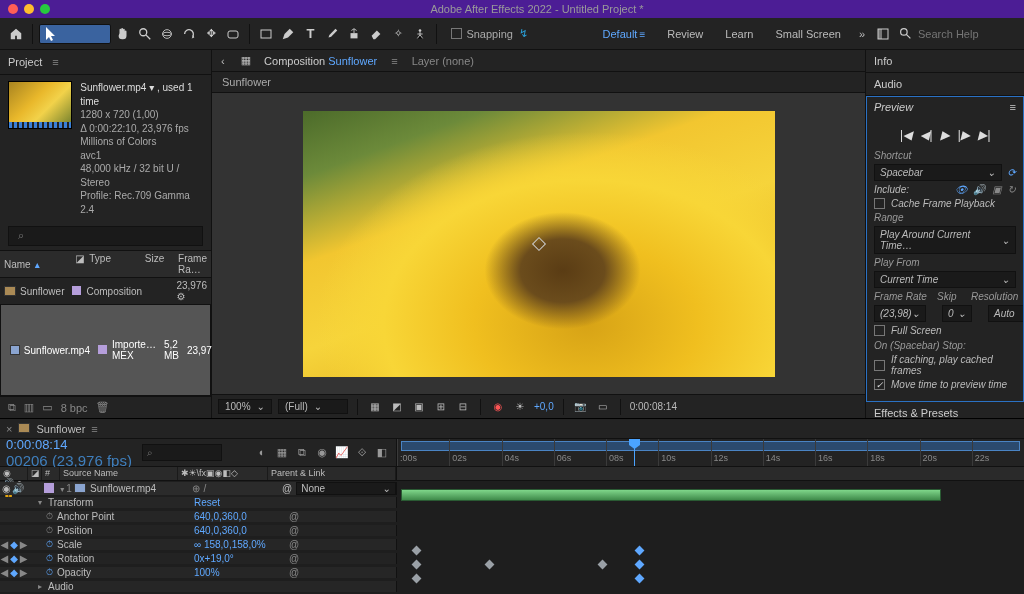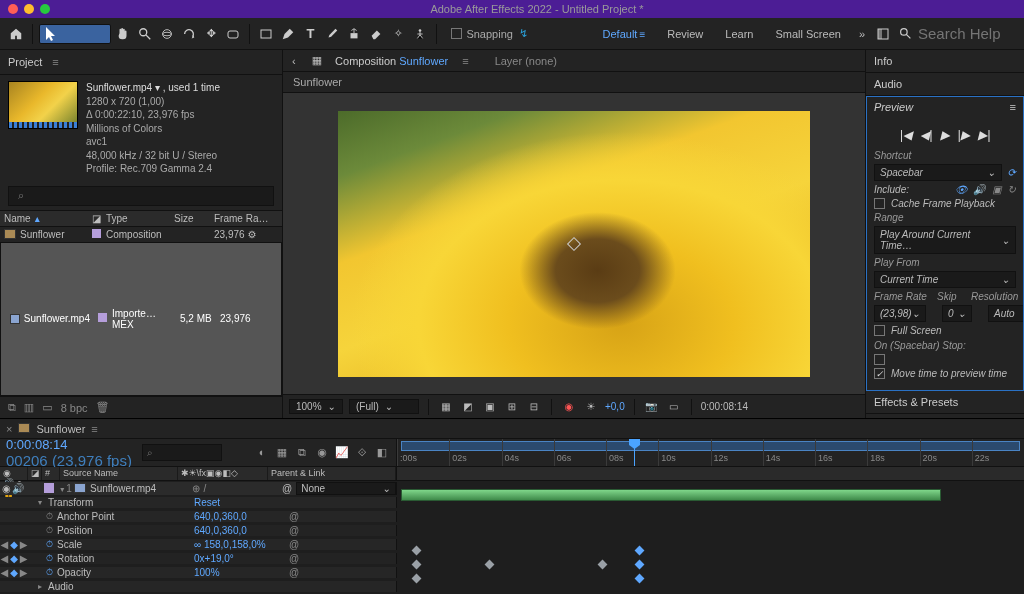--- a/index.html
+++ b/index.html
@@ -20,25 +20,25 @@
 .snapping { display: flex; align-items: center; gap: 4px; margin-left: 8px; color: #aaa; }
 .snapcb { width: 11px; height: 11px; border: 1px solid #777; }
 .snaplink { color: #2a9fd6; margin-left: 2px; }
 .toolbar .spacer { flex: 1; }
 .ws { padding: 4px 10px; color: #bbb; font-size: 11px; }
 .ws.active { color: #5fa8ff; }
 .ws-ham { color: #5fa8ff; margin-left: 2px; font-size: 10px; }
 .dblchev { margin: 0 6px; color: #bbb; }
 .search-wrap { display: flex; align-items: center; gap: 6px; margin-left: 4px; }
 .search-wrap .sicon { color: #ccc; }
-.search-input { background: transparent; border: none; color: #ccc; width: 100px; font-size: 15px; }
+.search-input { background: transparent; border: none; color: #ccc; width: 100px; font-size: 11px; }
 
 
 .main { display: flex; height: 368px; }
-.left { width: 283px; background: #232323; border-right: 1px solid #111; display: flex; flex-direction: column; }
+.left { width: 212px; background: #232323; border-right: 1px solid #111; display: flex; flex-direction: column; }
 .center { flex: 1; background: #232323; display: flex; flex-direction: column; border-right: 1px solid #111; }
 .right { width: 158px; background: #232323; display: flex; flex-direction: column; }
 
 .panel-tab { padding: 6px 8px; color: #ccc; font-size: 11px; border-bottom: 1px solid #111; display: flex; align-items: center; gap: 6px; }
 .panel-tab .ham { margin-left: 4px; color: #888; }
 
 
 .asset-row { display: flex; gap: 8px; padding: 6px 8px; }
 .thumb { width: 70px; height: 48px; background: linear-gradient(135deg, #a88420 0%, #e9b82b 40%, #f2d24a 60%, #6a7a2a 100%); border: 1px solid #000; position: relative; }
 .thumb::after { content:""; position:absolute; left:0; right:0; bottom:0; height:6px; background: repeating-linear-gradient(90deg,#3a7fd6 0 3px,#222 3px 5px); }
@@ -60,21 +60,21 @@
 .ico-file { width:12px; height:10px; background:#8aa4d0; border:1px solid #333; display:inline-block; }
 
 .proj-foot { margin-top: auto; border-top: 1px solid #111; height: 22px; display: flex; align-items: center; gap: 8px; padding: 0 8px; color: #888; }
 
 
 .comp-tabs { display: flex; align-items: center; border-bottom: 1px solid #111; padding-left: 6px; gap: 10px; height: 22px; }
 .home-ic { color: #bbb; padding: 0 3px;}
 .comp-tabs .lbl { color: #ccc; }
 .comp-tabs .link { color: #5fa8ff; }
 .comp-tabs .ham { color: #888; margin-left: 4px; }
-.comp-tabs .layer { margin-left: 16px; color: #888; }
+.comp-tabs .layer { margin-left: 4px; color: #888; }
 .comp-crumb { padding: 4px 10px; color: #aaa; font-size: 11px; border-bottom: 1px solid #111; }
 .viewer { flex: 1; background: #333; display: flex; align-items: center; justify-content: center; position: relative; }
 .frame { width: 472px; height: 266px; background:
   radial-gradient(ellipse 120px 90px at 55% 60%, #5a3c14 0%, #6b4c1c 35%, rgba(0,0,0,0) 65%),
   radial-gradient(ellipse 450px 320px at 60% 80%, #d7a316 0%, #f0bf1f 25%, #f8d637 45%, rgba(0,0,0,0) 60%),
   linear-gradient(160deg, #4c6b2a 0%, #6c8a3a 15%, #f2c630 35%, #f6d43b 55%, #e8b924 75%, #4a5b25 100%);
   position: relative; }
 .frame .marker { position:absolute; left:50%; top:50%; width:10px; height:10px; border:1px solid #ccc; transform:translate(-50%,-50%) rotate(45deg); }
 .viewer-foot { height: 24px; border-top: 1px solid #111; display: flex; align-items: center; gap: 6px; padding: 0 6px; font-size: 10px; color: #bbb; background:#232323;}
 .vf-sel { background: #1a1a1a; border: 1px solid #111; padding: 1px 6px; display:flex; align-items:center; gap:6px;}
@@ -438,20 +438,21 @@
               <span>⌄</span>
             </div>
         </div>
         <div class="field-row">
             <span class="cb"></span>
             <span style="flex:1">Full Screen</span>
           </div>
         <div class="hdr-lbl" style="margin-top:4px">On (Spacebar) Stop:</div>
         <div class="field-row">
             <span class="cb"></span>
+            <span style="flex:1">If caching, play cached frames</span>
           </div>
         <div class="field-row">
             <span class="cb ck"></span>
             <span style="flex:1">Move time to preview time</span>
           </div>
       </div>
     </div>
     <div class="rp">
         <div class="hd">Effects &amp; Presets</div>
       </div>

